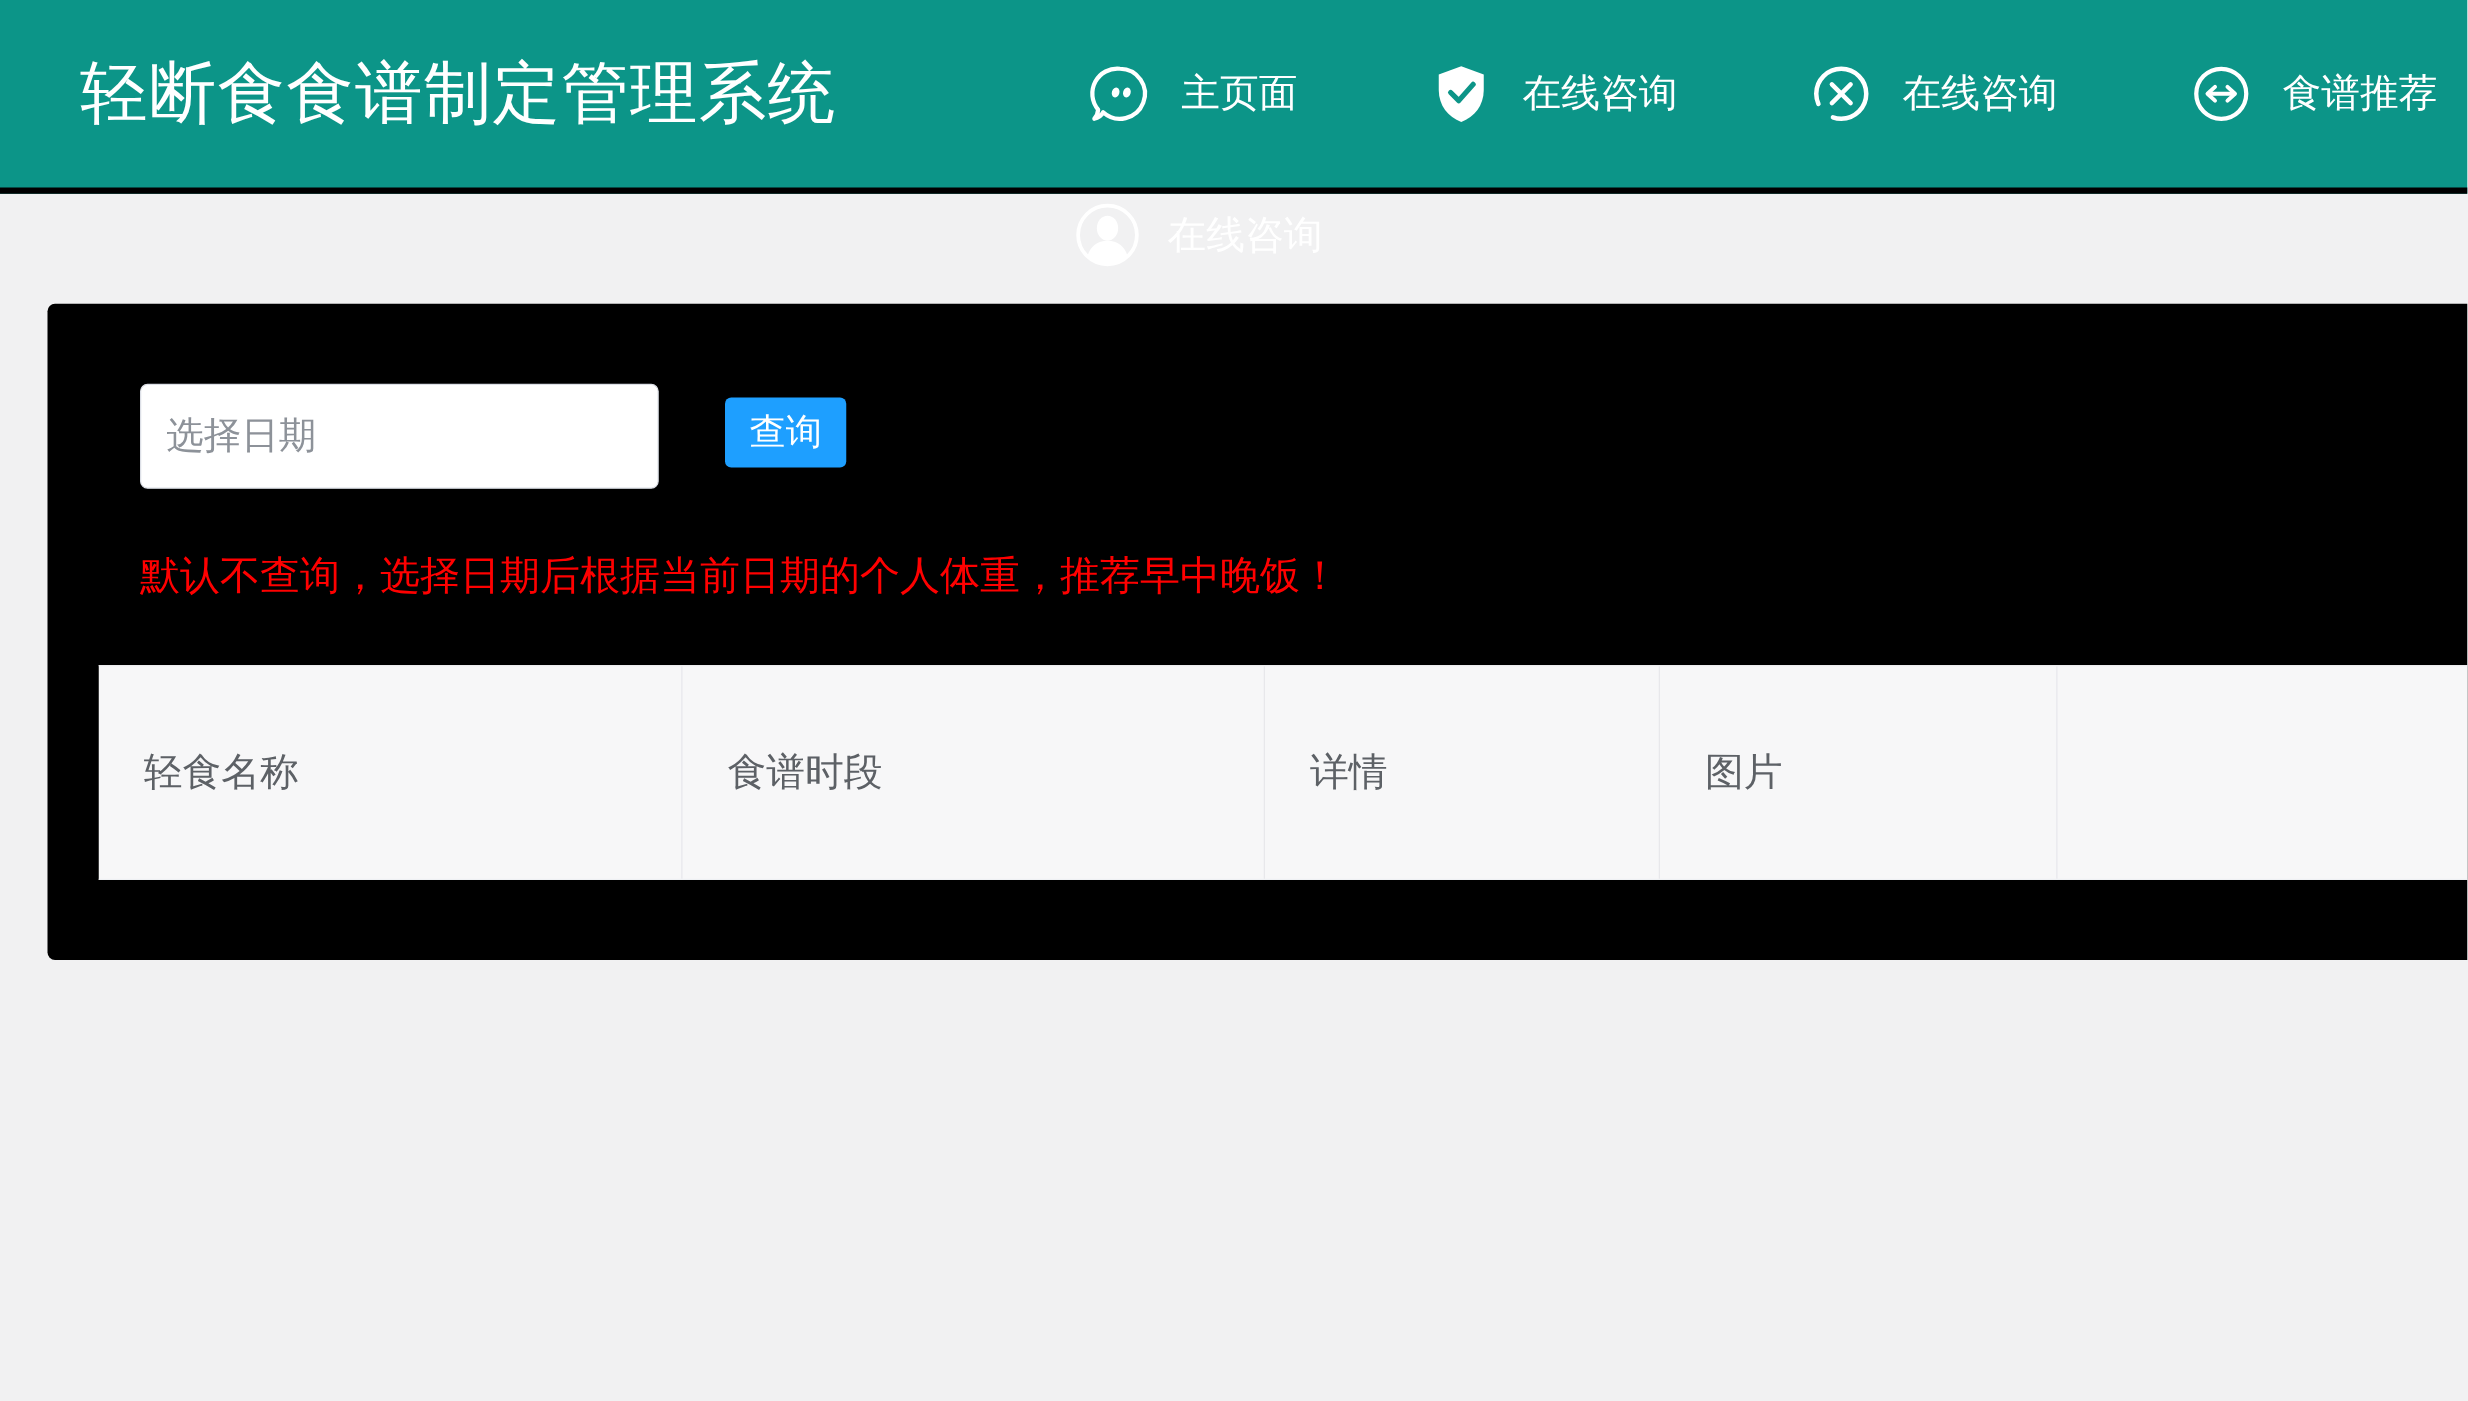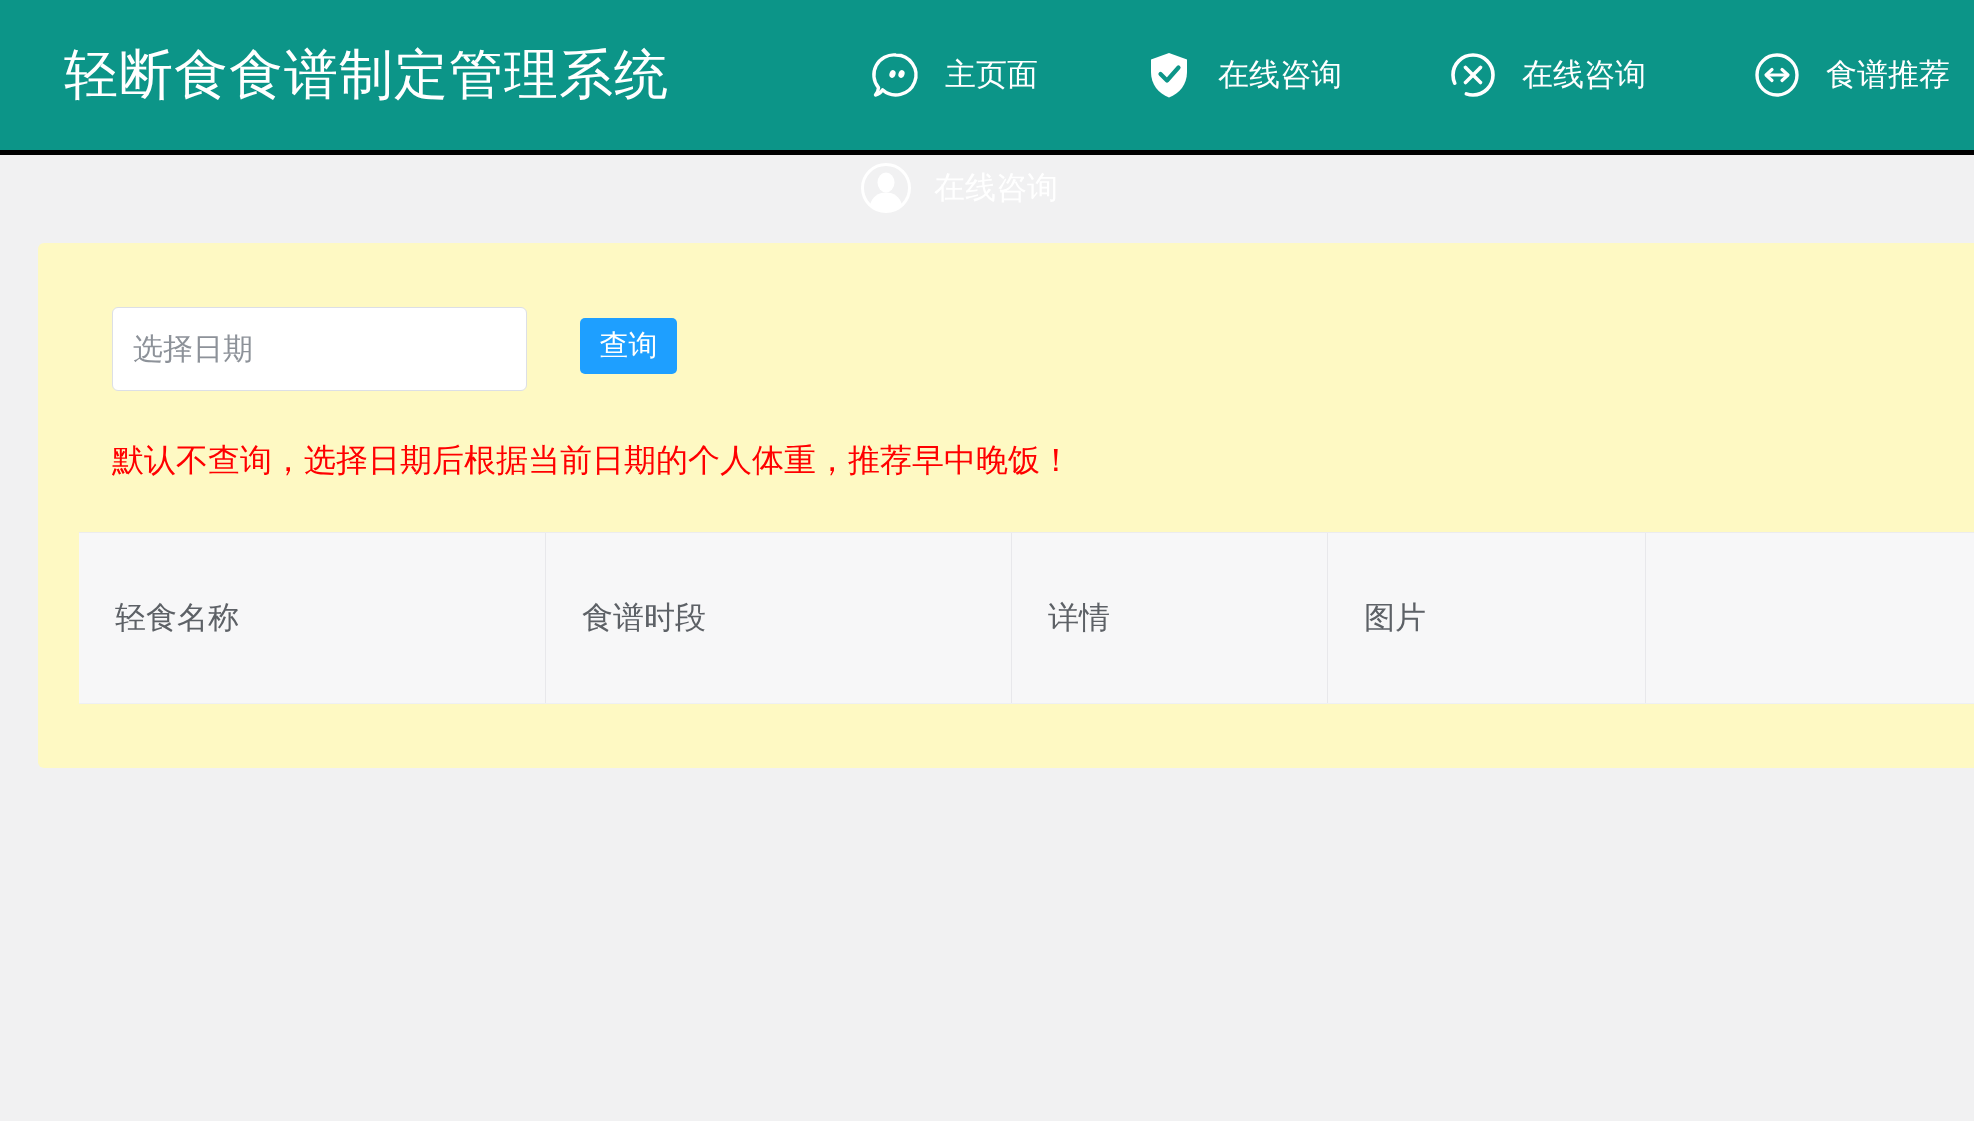--- a/index.html
+++ b/index.html
@@ -38,21 +38,21 @@
     display:flex; align-items:center; justify-content:center; gap:22px;
     color:#ffffff; font-size:31px;
     transform:translateX(-28px);
     cursor:pointer;
   }
   .consult svg { width:52px; height:52px; display:block; }
 
   
   .card {
     position:absolute; left:38px; top:243px; right:0; height:525px;
-    background:#fef9c3; border-radius:6px 0 0 6px;
+    background:#000000; border-radius:6px 0 0 6px;
   }
   .date-input {
     position:absolute; left:74px; top:64px; width:415px; height:84px;
     box-sizing:border-box;
     border:1px solid #dcdfe6; border-radius:6px;
     font-size:30px; color:#606266; padding:0 20px;
     outline:none; background:#ffffff;
     font-family:"Liberation Sans", sans-serif;
   }
   .date-input::placeholder { color:#8d9299; opacity:1; }

